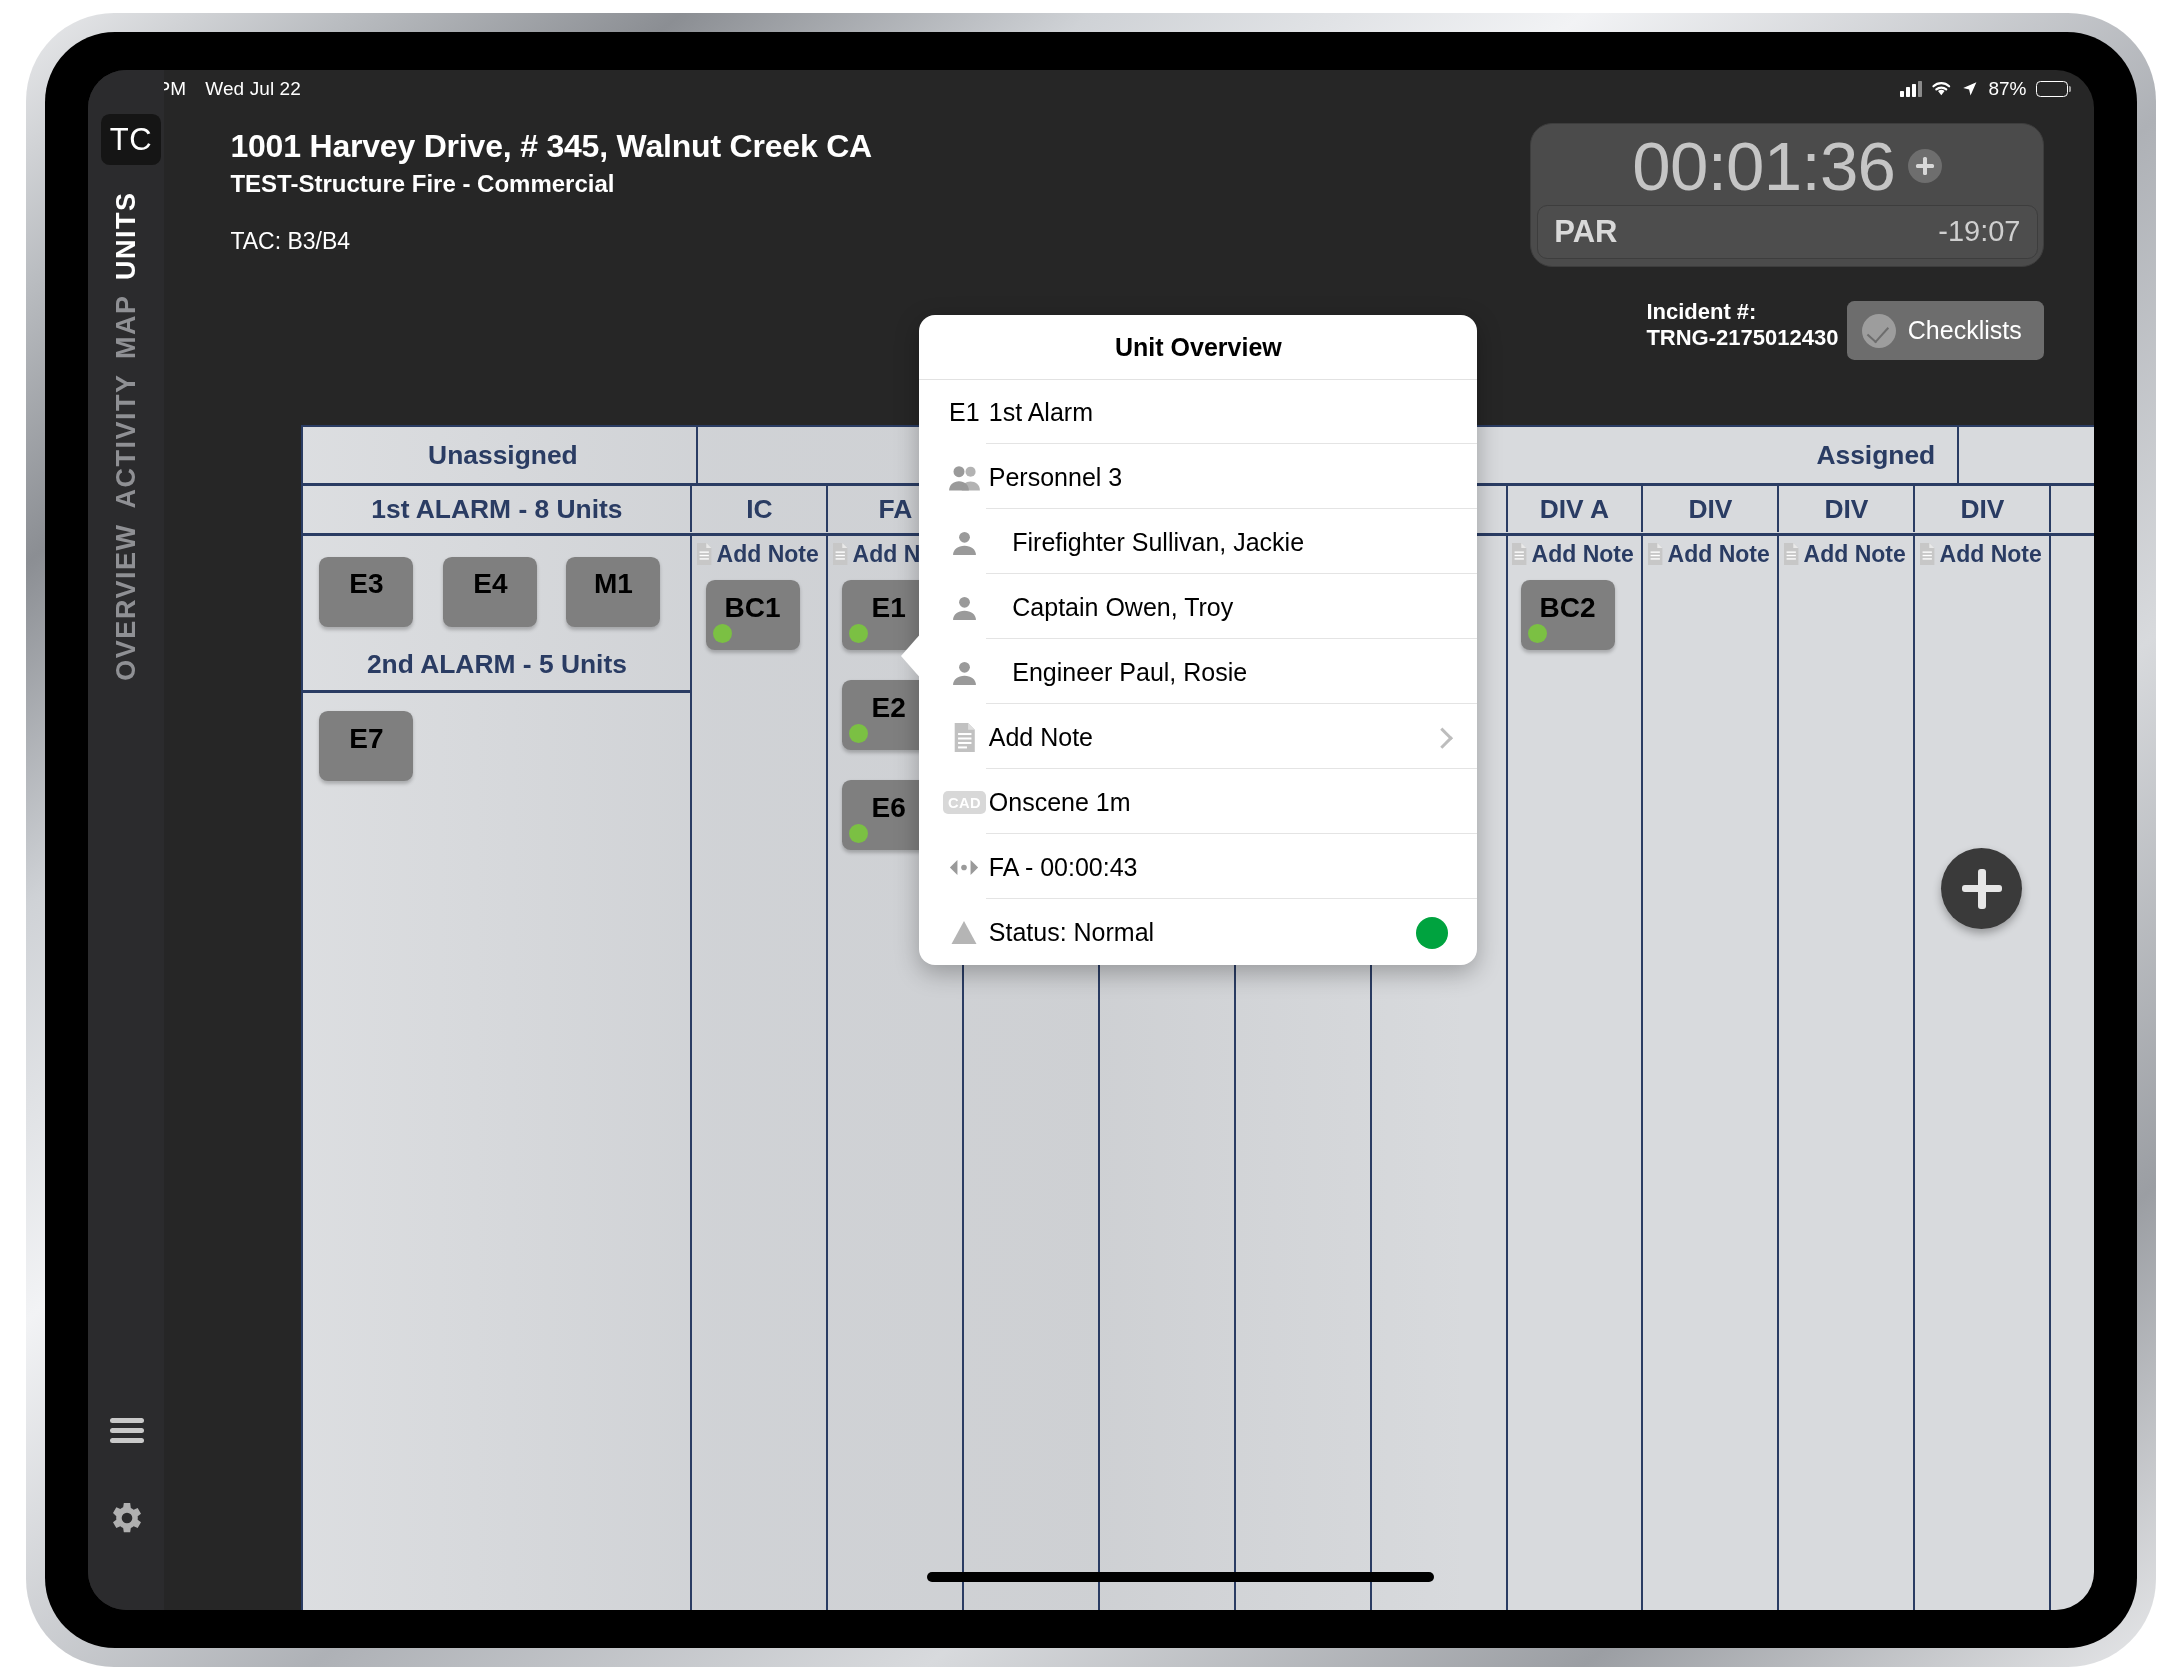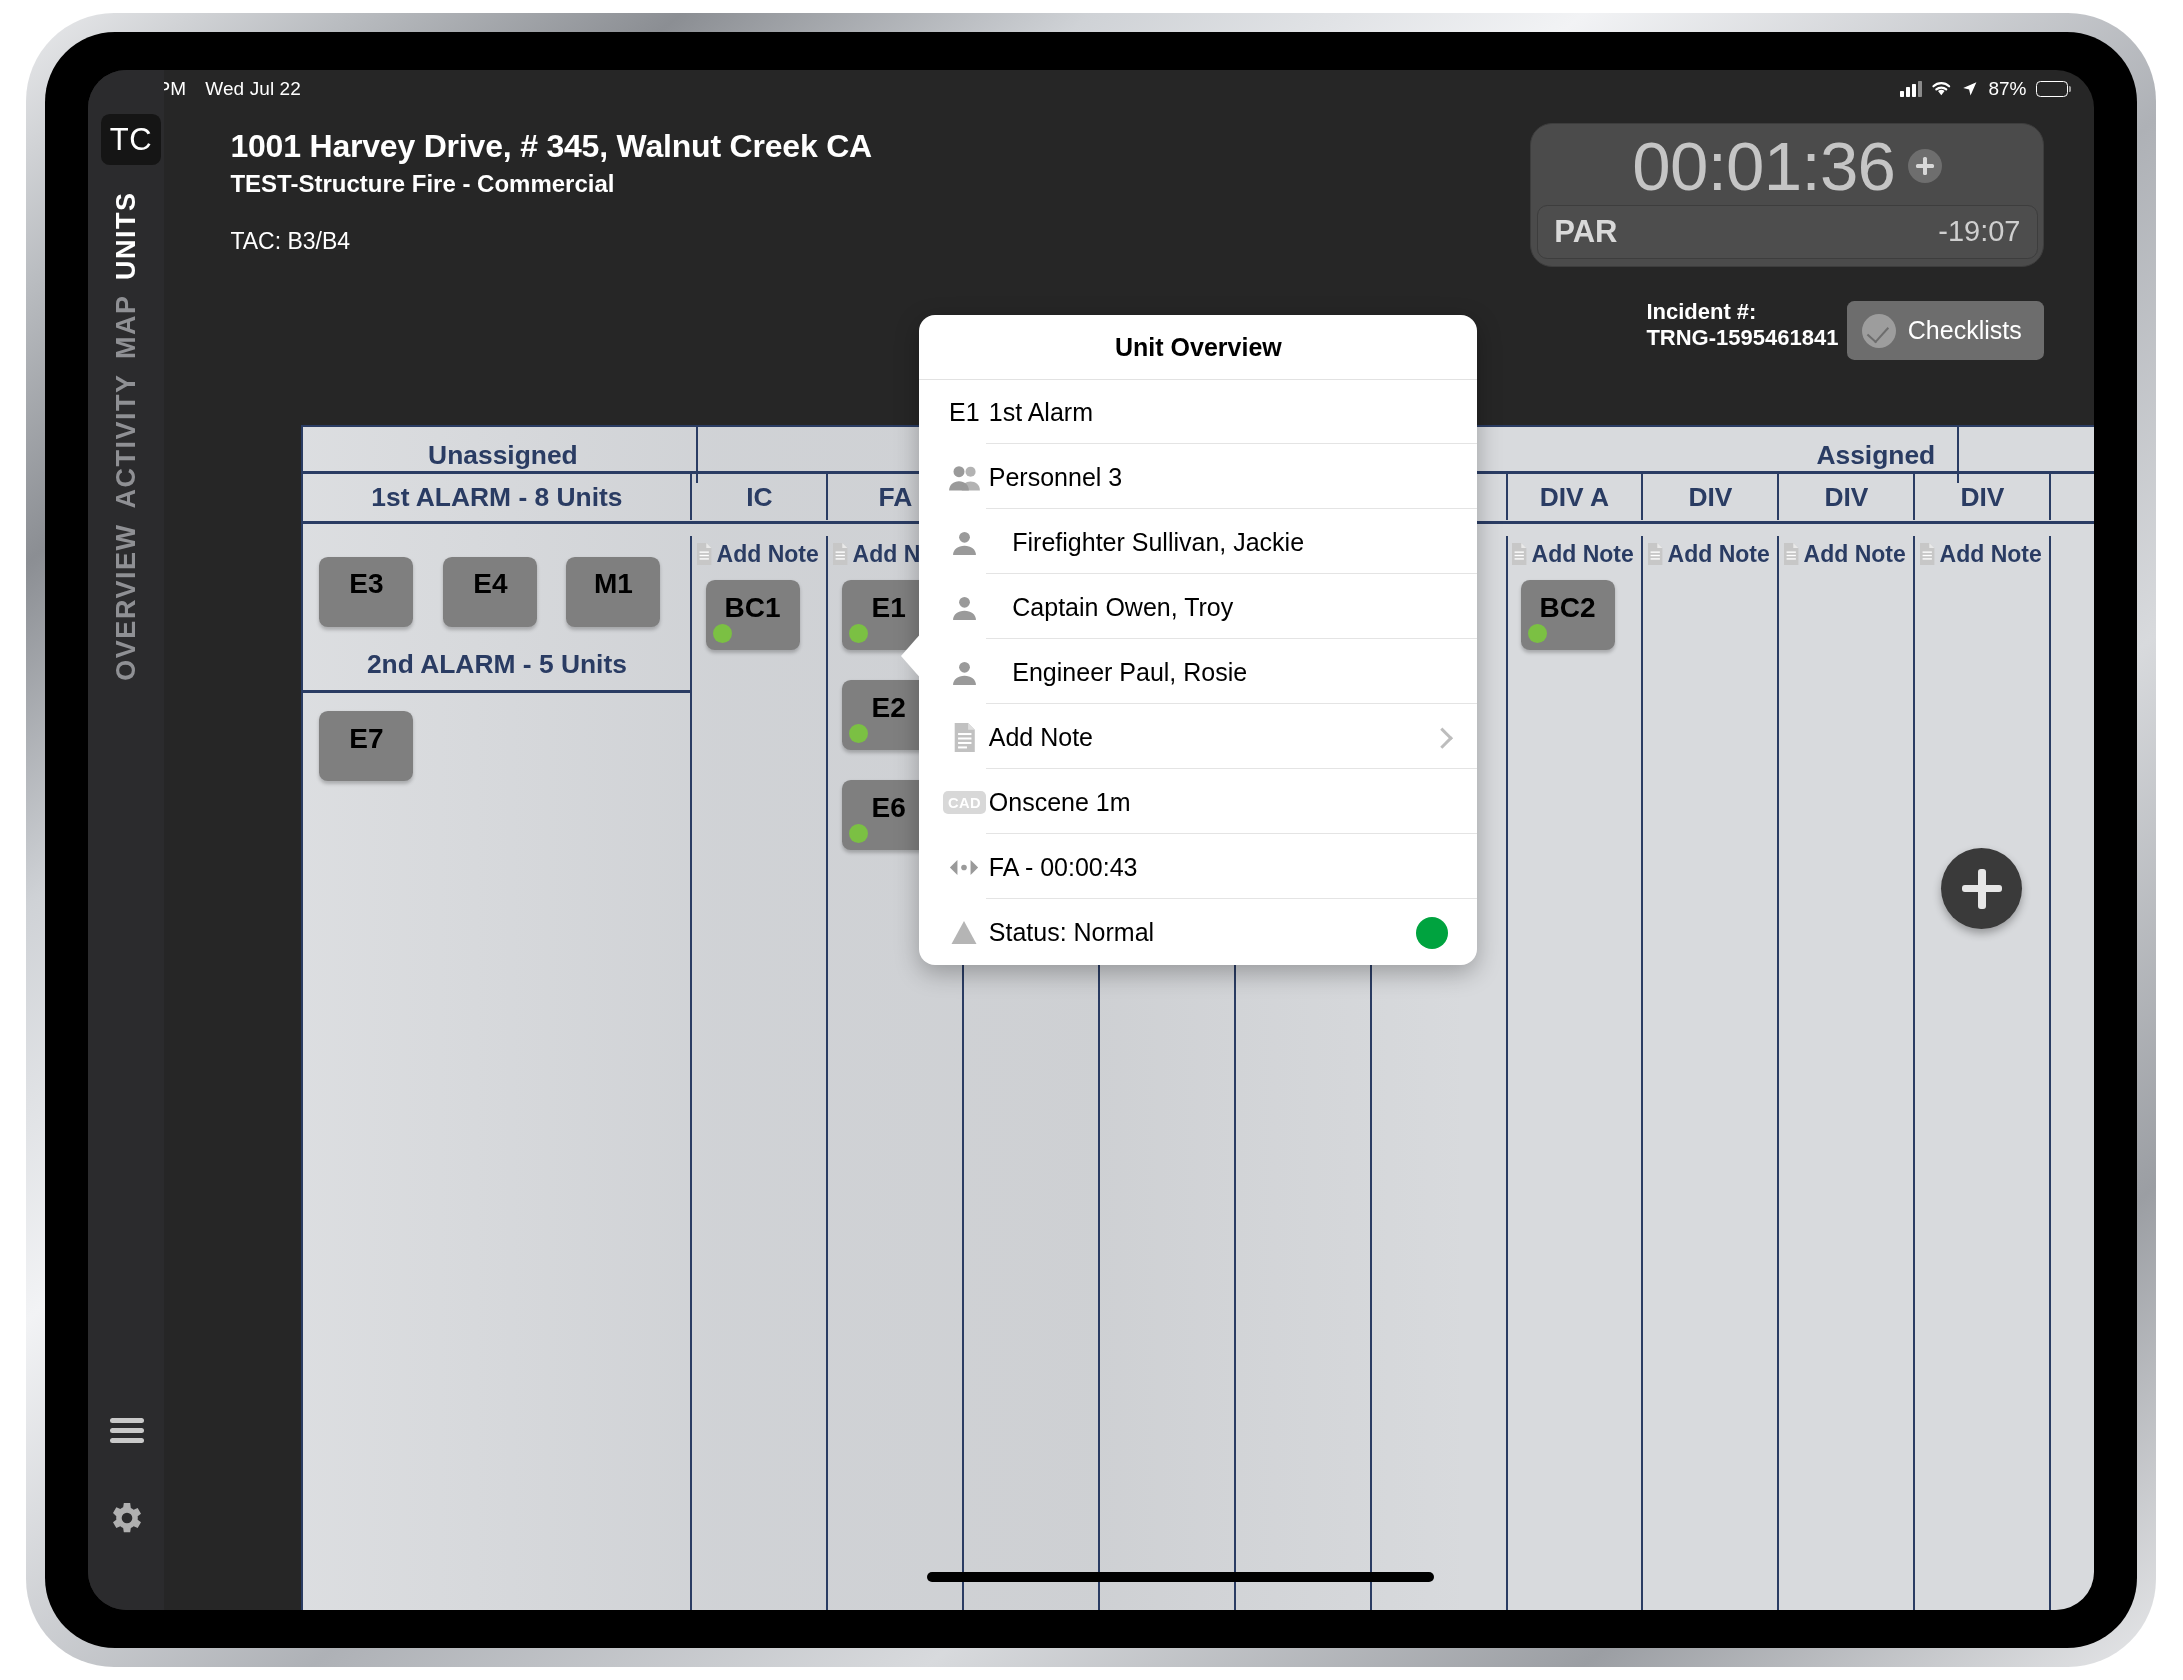--- a/index.html
+++ b/index.html
@@ -194,21 +194,21 @@
   
   #group-row { position:absolute; left:0; top:0; height: 56px; width: 100%; }
   .group-cell {
     position:absolute; top:0; height: 56px;
     display:flex; align-items:center; justify-content:center;
     color:#2a3c63; font-size: 26.4px; font-weight: 700;
     border-right: 2.2px solid #2a3c63;
   }
 
   
-  #colhead-row { position:absolute; left:0; top:44px; height: 53px; width: 100%;
+  #colhead-row { position:absolute; left:0; top:56px; height: 53px; width: 100%;
                  border-top: 3.7px solid #2a3c63; border-bottom: 3.7px solid #2a3c63; }
   .colhead-cell {
     position:absolute; top:0; height: 46px;
     display:flex; align-items:center; justify-content:center;
     color:#2a3c63; font-size: 26.4px; font-weight: 700;
     border-right: 2.2px solid #2a3c63;
   }
 
   
   #body-row { position:absolute; left:0; top:109px; bottom:0; width:100%; }
@@ -393,21 +393,21 @@
         <div id="timer-plus-btn"></div>
       </div>
       <div id="par-row">
         <span id="par-label">PAR</span>
         <span id="par-countdown">-19:07</span>
       </div>
     </div>
 
     <div id="incident-number-block">
       <div>Incident #:</div>
-      <div>TRNG-1595461841</div>
+      <div>TRNG-2175012430</div>
     </div>
 
     <div id="checklists-button">
       <span id="checklists-check"></span>
       <span id="checklists-label">Checklists</span>
     </div>
   </div>
 
   <div id="board">
     <div id="board-scrim"></div>

